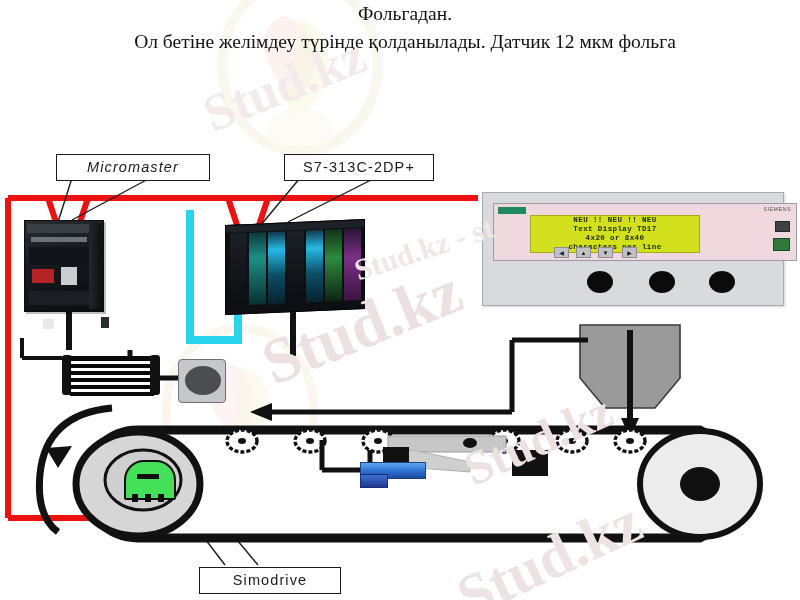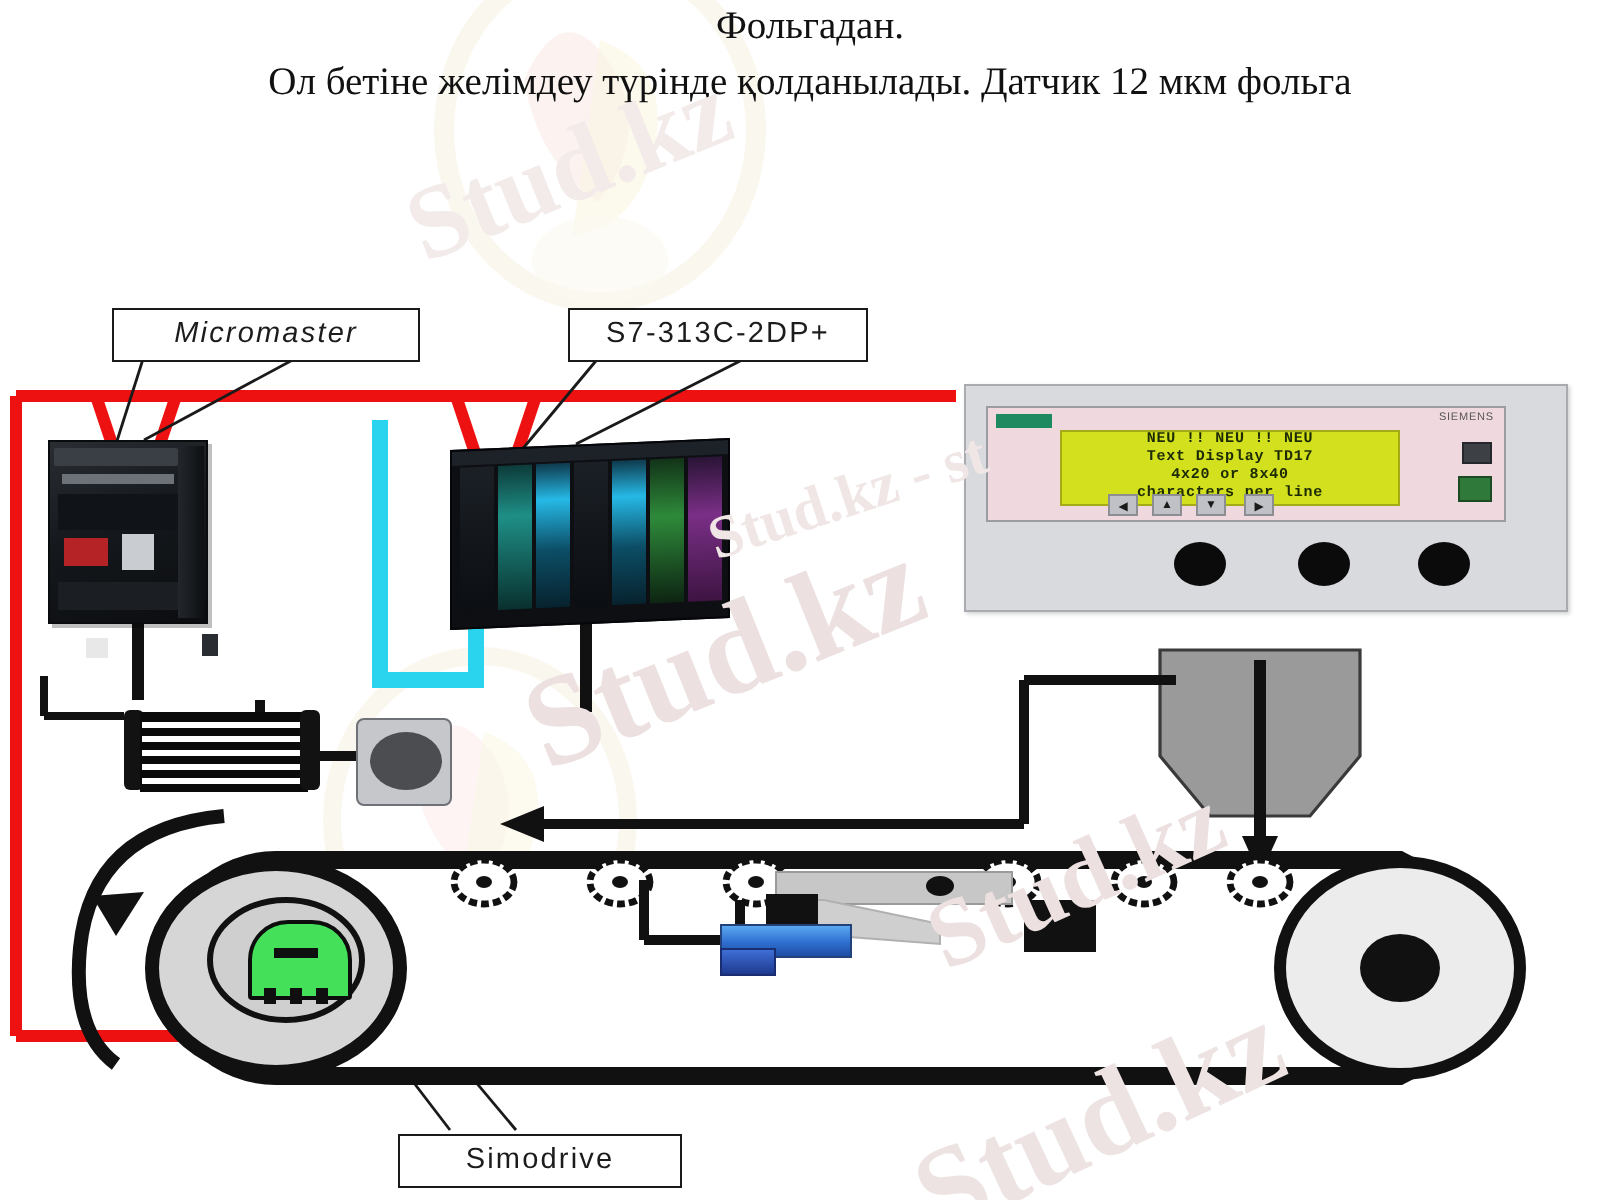--- a/index.html
+++ b/index.html
@@ -158,20 +158,21 @@
   #hmi-outer {
     left: 482px; top: 192px; width: 300px; height: 112px;
     background: #d9dade;
     border: 1px solid #a9abb0;
     box-shadow: 1px 1px 2px rgba(0,0,0,0.18);
   }
   #hmi-bezel {
     position: absolute; left: 10px; top: 10px; width: 258px; height: 56px;
     background: #efd9de;
     border: 1px solid #9b9da2;
+    padding-left: 44px;
   }
   #hmi-greenbar {
     position: absolute; left: 4px; top: 3px; width: 28px; height: 7px;
     background: #1f8a5f;
   }
   #hmi-brand {
     position: absolute; right: 5px; top: 2px;
     font-family: "Liberation Sans", sans-serif;
     font-size: 5.5px; color: #555; letter-spacing: .4px;
   }

